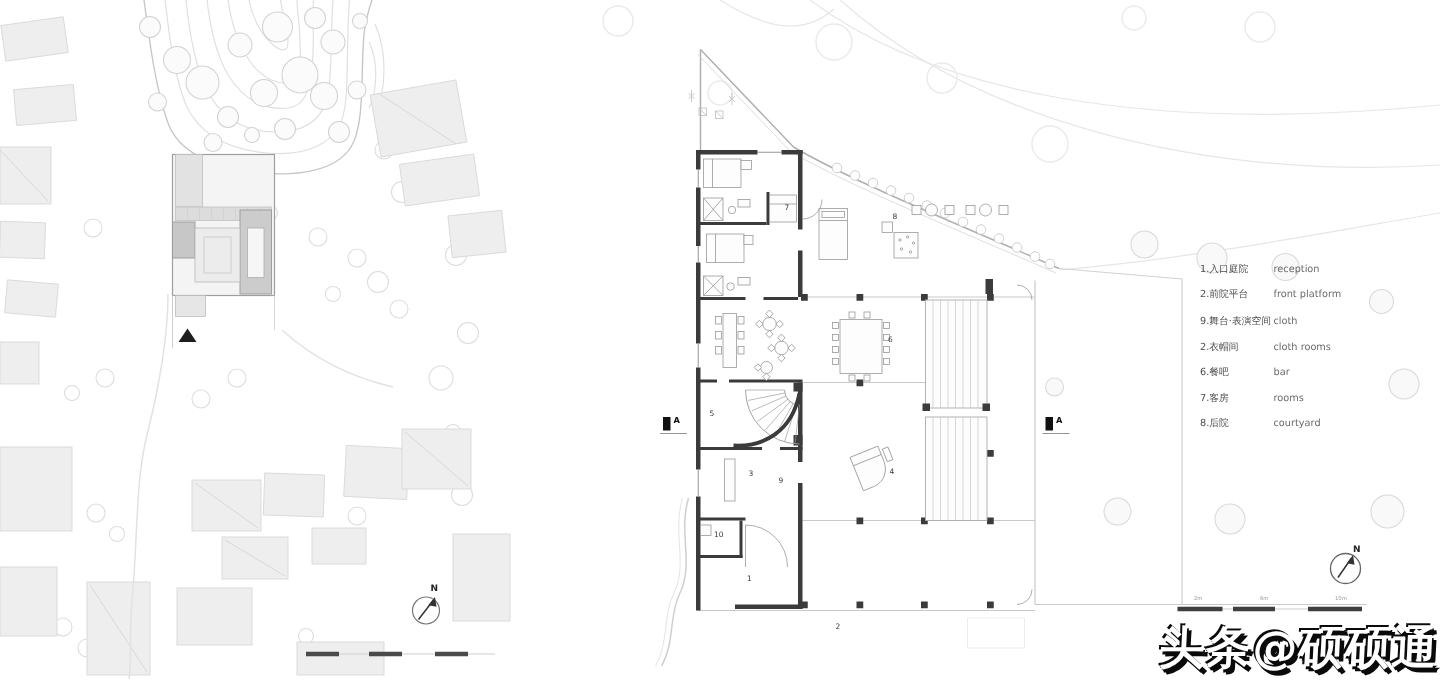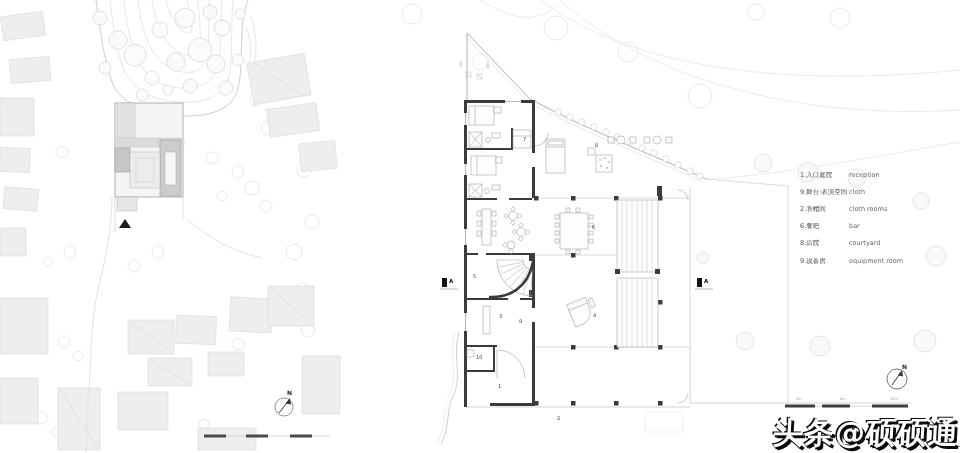--- a/index.html
+++ b/index.html
@@ -4,21 +4,21 @@
 <style>
   html,body{margin:0;padding:0;background:#fff;}
   #canvas{position:relative;width:960px;height:453px;background:#ffffff;overflow:hidden;
           font-family:"DejaVu Sans","Liberation Sans",sans-serif;}
   svg{position:absolute;top:0;left:0;}
   .room-num{position:absolute;font-size:5px;line-height:5px;color:#3a3a3a;}
   .north-label{position:absolute;font-size:6px;line-height:6px;color:#222;font-weight:bold;}
   .section-label{position:absolute;font-size:5.5px;line-height:5.5px;color:#111;font-weight:bold;}
   .scale-label{position:absolute;font-size:3.5px;line-height:3.5px;color:#9a9a9a;}
   #legend{position:absolute;left:800px;top:166px;width:150px;}
-  .legend-row{display:flex;height:17.2px;align-items:center;}
+  .legend-row{display:flex;height:17.2px;align-items:flex-end;}
   .legend-zh{width:49px;font-size:6.5px;line-height:8px;color:#4d4d4d;flex:none;}
   .legend-en{font-size:6.5px;line-height:8px;color:#6a6a6a;}
   #watermark{position:absolute;right:1px;bottom:3px;font-size:30px;line-height:34px;
              font-weight:800;color:#ffffff;letter-spacing:1px;transform:skewX(-3deg);
              text-shadow:3px 3px 0 #0a0a0a,-1.5px -1.5px 0 #0a0a0a,1px 2px 0 #0a0a0a;
              white-space:nowrap;}
 </style>
 </head>
 <body>
 
@@ -473,36 +473,40 @@
 <span class="scale-label" style="left:796px;top:398px">2m</span>
 <span class="scale-label" style="left:840px;top:398px">6m</span>
 <span class="scale-label" style="left:890px;top:398px">10m</span>
 
 <div id="legend">
   <div class="legend-row">
         <span class="legend-zh">1.入口庭院</span>
         <span class="legend-en">reception</span>
       </div>
   <div class="legend-row">
+        <span class="legend-zh">2.前院平台</span>
+        <span class="legend-en">front platform</span>
+      </div>
+  <div class="legend-row">
         <span class="legend-zh">9.舞台·表演空间</span>
         <span class="legend-en">cloth</span>
       </div>
   <div class="legend-row">
         <span class="legend-zh">2.衣帽间</span>
         <span class="legend-en">cloth rooms</span>
       </div>
   <div class="legend-row">
         <span class="legend-zh">6.餐吧</span>
         <span class="legend-en">bar</span>
       </div>
   <div class="legend-row">
+        <span class="legend-zh">7.客房</span>
+        <span class="legend-en">rooms</span>
+      </div>
+  <div class="legend-row">
         <span class="legend-zh">8.后院</span>
         <span class="legend-en">courtyard</span>
       </div>
-  <div class="legend-row">
-        <span class="legend-zh">9.设备房</span>
-        <span class="legend-en">equipment room</span>
-      </div>
 </div>
 
 <div id="watermark">头条@硕硕通</div>
 
 </div>
 
 </body></html>

